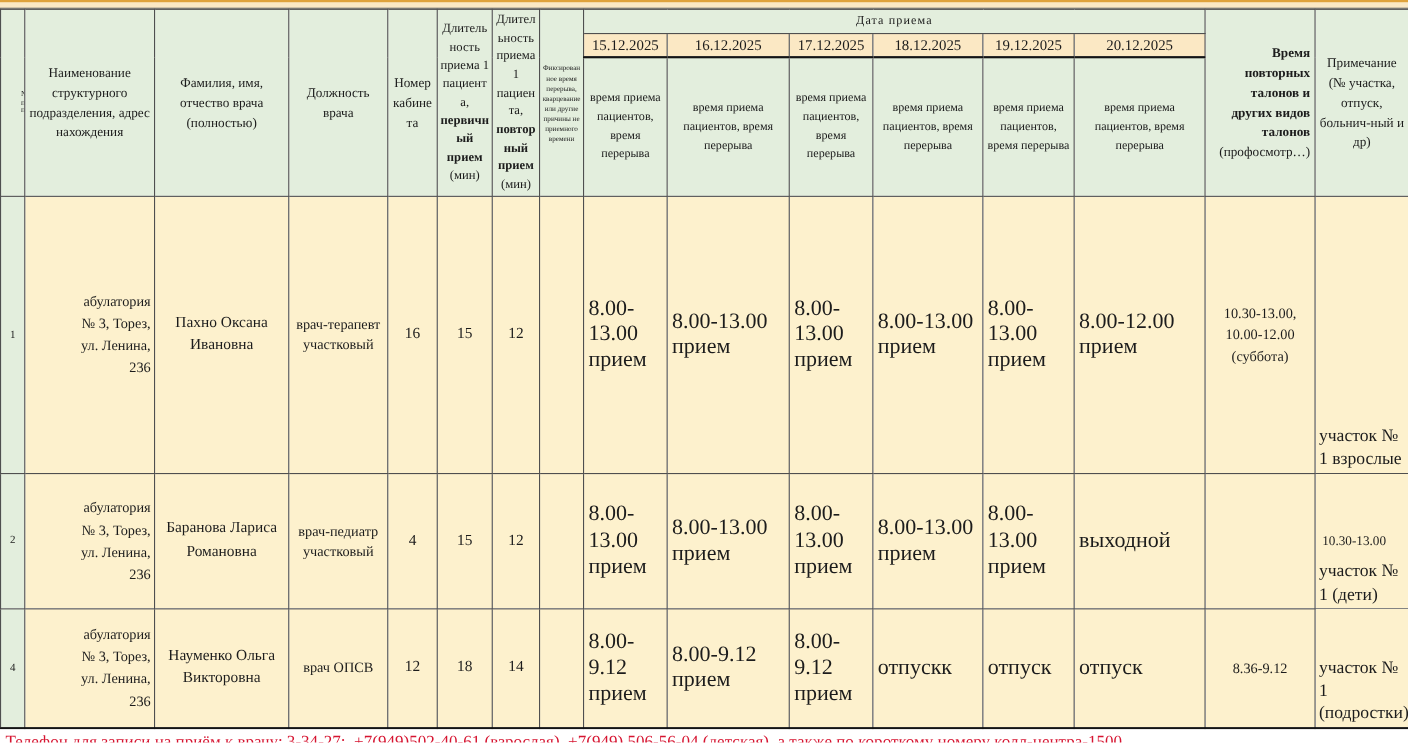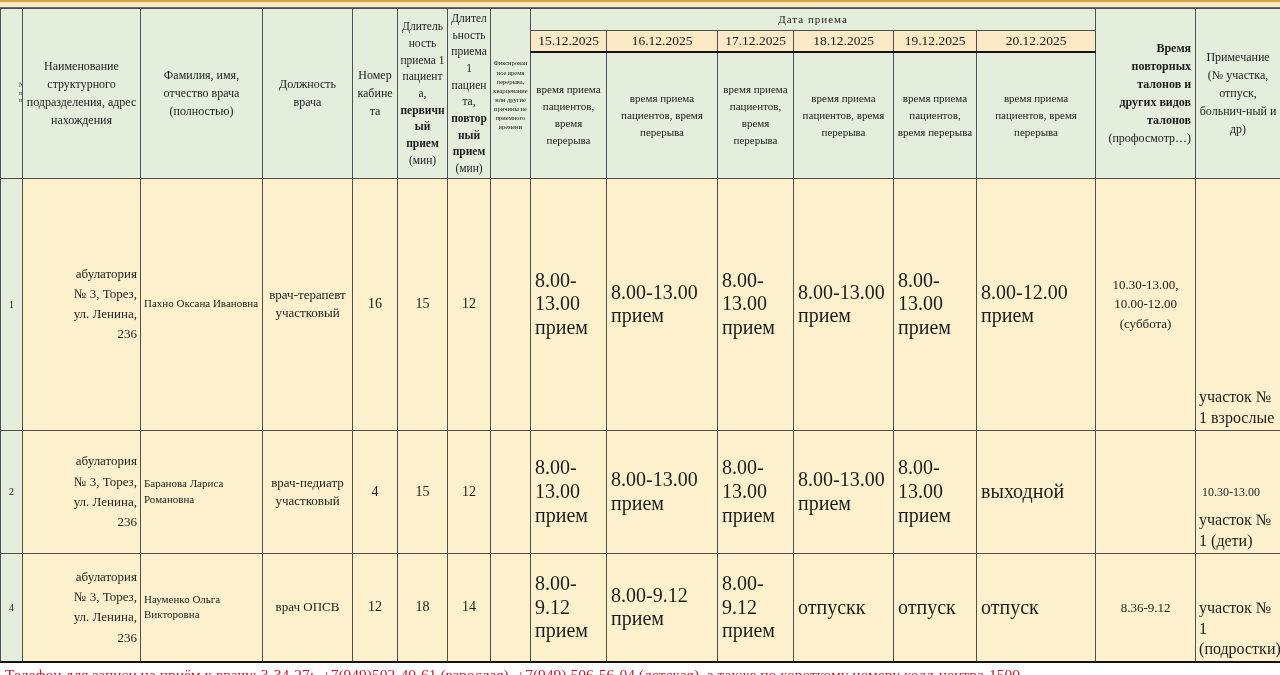--- a/index.html
+++ b/index.html
@@ -18,21 +18,21 @@
   .hdr-num{font-size:7px;line-height:1.1;text-align:center;padding:18px;}
   .hdr-dur{font-size:11.5px;line-height:1.45;text-align:center;overflow-wrap:break-word;padding:1px 2px;}
   .hdr-fixed{font-size:6.5px;line-height:1.4;text-align:center;overflow-wrap:break-word;padding:0 1px;vertical-align:top;padding-top:3px;}
   .hdr-dategroup{font-size:11px;text-align:center;letter-spacing:1px;}
   .hdr-date{font-size:13.5px;text-align:center;border-bottom:2px solid #141414 !important;}
   .hdr-sub{font-size:11px;line-height:1.55;text-align:center;overflow-wrap:break-word;padding:1px 3px;}
   .hdr-tickets{font-size:12px;line-height:1.5;text-align:right;overflow-wrap:break-word;padding:1px 4px;}
 
   .cell-num{font-size:10px;text-align:center;}
   .cell-dept{font-size:13px;line-height:1.55;text-align:right;white-space:pre-line;padding:1px 3px;}
-  .cell-doc{font-size:11px;line-height:1.45;text-align:left;padding:3px 3px;}
+  .cell-doc{font-size:14px;line-height:1.45;text-align:center;padding:3px 3px;}
   .cell-pos{font-size:13px;line-height:1.4;text-align:center;overflow-wrap:break-word;padding:18px 3px;}
   .cell-mid{font-size:14px;text-align:center;}
   .day{font-size:20px;line-height:1.18;text-align:left;padding:2px 6px 2px 4px;overflow-wrap:break-word;}
   .tickets{font-size:13px;line-height:1.5;text-align:center;padding:1px 3px;}
   .note-td{position:relative;}
   .note-mid{position:absolute;top:50%;left:2px;right:20px;transform:translateY(-50%);font-size:12px;text-align:right;}
   .note-bottom{position:absolute;bottom:1px;left:3px;right:2px;font-size:16px;line-height:1.3;text-align:left;}
 
   .footer{height:24px;display:flex;align-items:center;padding-left:5px;
           font-size:15.5px;color:#d61531;white-space:pre-wrap;background:#ffffff;}

